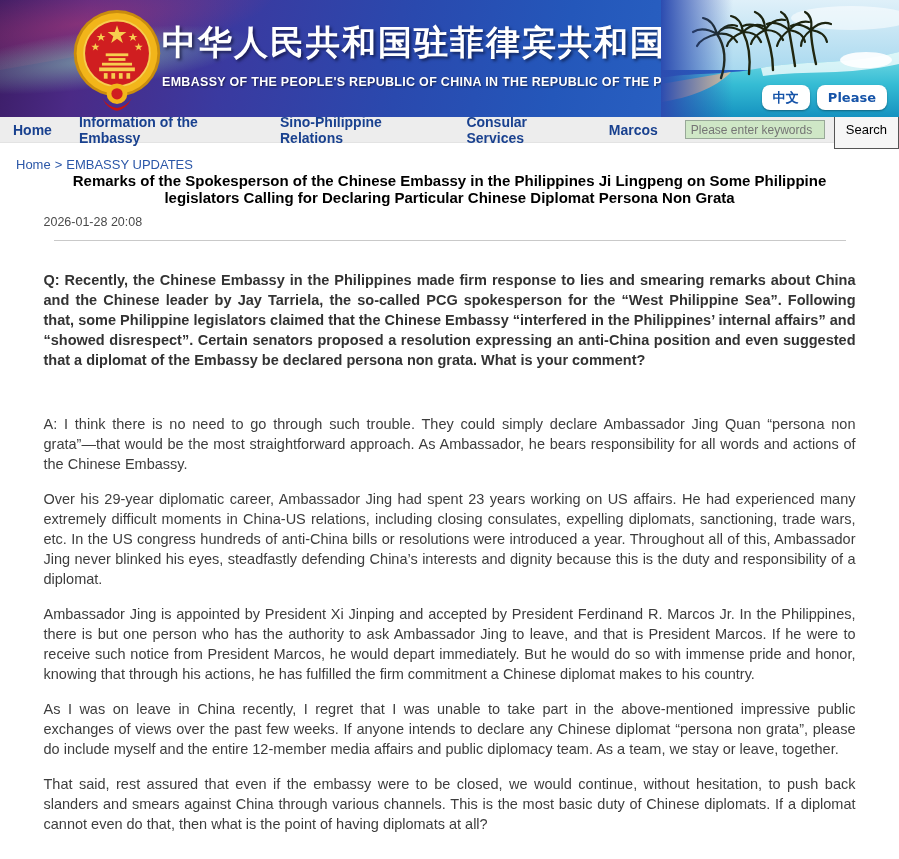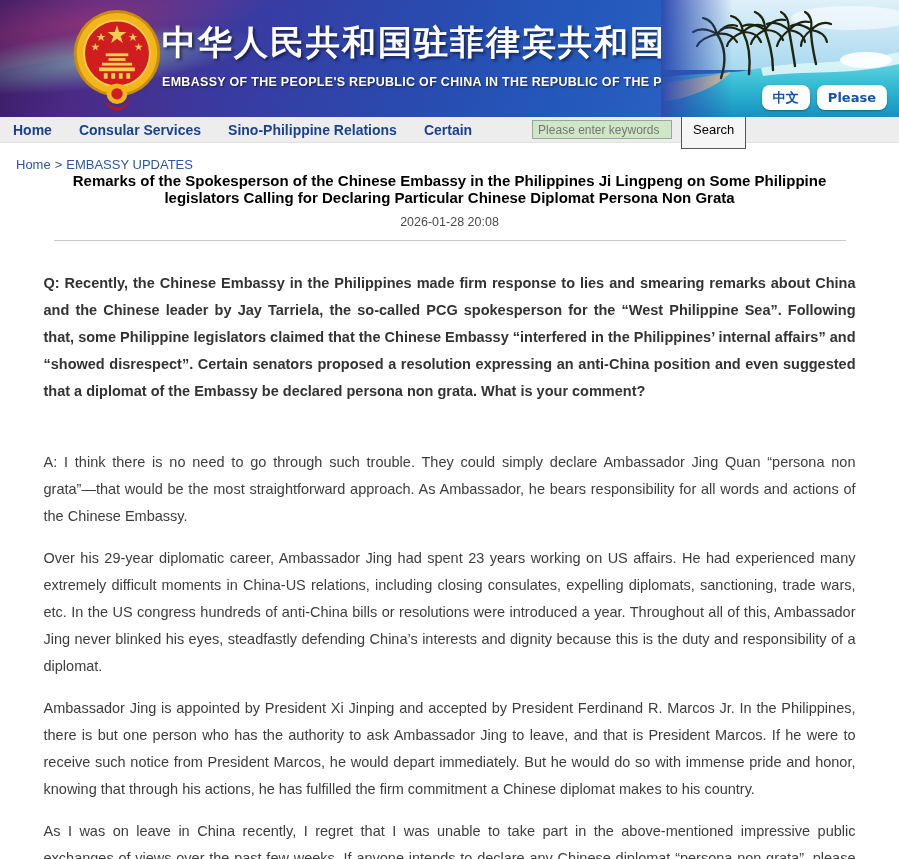--- a/index.html
+++ b/index.html
@@ -23,35 +23,35 @@
   .lang-buttons{position:absolute;right:12px;bottom:7px;display:flex;gap:7px;}
   .lang-pill{background:#fff;color:#1553a8;font-weight:bold;font-size:13px;line-height:17px;
     padding:4px 11px;border-radius:8px;box-shadow:0 1px 2px rgba(0,0,0,.35);cursor:pointer;
     font-family:"DejaVu Sans","Liberation Sans",sans-serif;}
 
   
   .navbar{display:flex;align-items:center;height:25px;background:#ededed;border-bottom:1px solid #e3e3e3;
     padding-left:13px;}
   .nav-item{color:#19418f;font-weight:bold;font-size:14px;text-decoration:none;margin-right:27px;cursor:pointer;}
   .search-input{background:#cfe7c6;border:1px solid #98a898;font-size:12px;color:#222;
-    width:128px;height:15px;padding:1px 5px;margin-right:9px;font-family:"Liberation Sans",sans-serif;margin-left:33px;}
+    width:128px;height:15px;padding:1px 5px;margin-right:9px;font-family:"Liberation Sans",sans-serif;}
   .search-btn{font-size:13px;color:#000;background:#f6f6f6;border:1px solid #555;
     padding:11px 11px;cursor:pointer;font-family:"Liberation Sans",sans-serif;}
 
   
   .breadcrumb{margin:14px 8px 0 16px;font-size:13px;color:#2b57a8;}
   .breadcrumb a{color:#2b57a8;text-decoration:none;cursor:pointer;}
   .crumb-sep{margin:0 4px;}
 
   
   .article{width:812px;margin:0 auto;}
   .article-title{text-align:center;font-weight:bold;font-size:15px;color:#000;line-height:17px;}
-  .article-date{text-align:center;font-size:12.5px;color:#4a4a4a;margin-top:9px;}
+  .article-date{text-align:left;font-size:12.5px;color:#4a4a4a;margin-top:9px;}
   .rule{border:none;border-top:1px solid #c9c9c9;margin:11px 10px 0 10px;}
-  .article-body p{font-size:14.5px;line-height:27px;text-align:justify;color:#3d3d3d;margin:0 0 15px 0;}
+  .article-body p{font-size:14.5px;line-height:20px;text-align:justify;color:#3d3d3d;margin:0 0 15px 0;}
   .article-body p.question{font-weight:bold;color:#333;margin:29px 0 44px 0;}
 </style>
 </head>
 <body>
 
 <div class="header">
   <div class="swirl-red"></div>
   <div class="swirl-green"></div>
 
   <svg class="emblem" viewBox="0 0 100 110">
@@ -127,23 +127,24 @@
   </svg>
 
   <div class="lang-buttons">
     <span class="lang-pill">中文</span>
     <span class="lang-pill">Please</span>
   </div>
 </div>
 
 <div class="navbar">
   <a class="nav-item">Home</a>
+  <a class="nav-item">Information of the Embassy</a>
+  <a class="nav-item">Sino-Philippine Relations</a>
   <a class="nav-item">Consular Services</a>
-  <a class="nav-item">Sino-Philippine Relations</a>
-  <a class="nav-item">Certain</a>
+  <a class="nav-item">Marcos</a>
   <input class="search-input" type="text" placeholder="Please enter keywords" style="">
   <button class="search-btn">Search</button>
 </div>
 
 <div class="breadcrumb">
   <a>Home</a><span class="crumb-sep">&gt;</span><a>EMBASSY UPDATES</a>
 </div>
 
 <div class="article">
   <div class="article-title">Remarks of the Spokesperson of the Chinese Embassy in the Philippines Ji Lingpeng on Some Philippine legislators Calling for Declaring Particular Chinese Diplomat Persona Non Grata</div>

